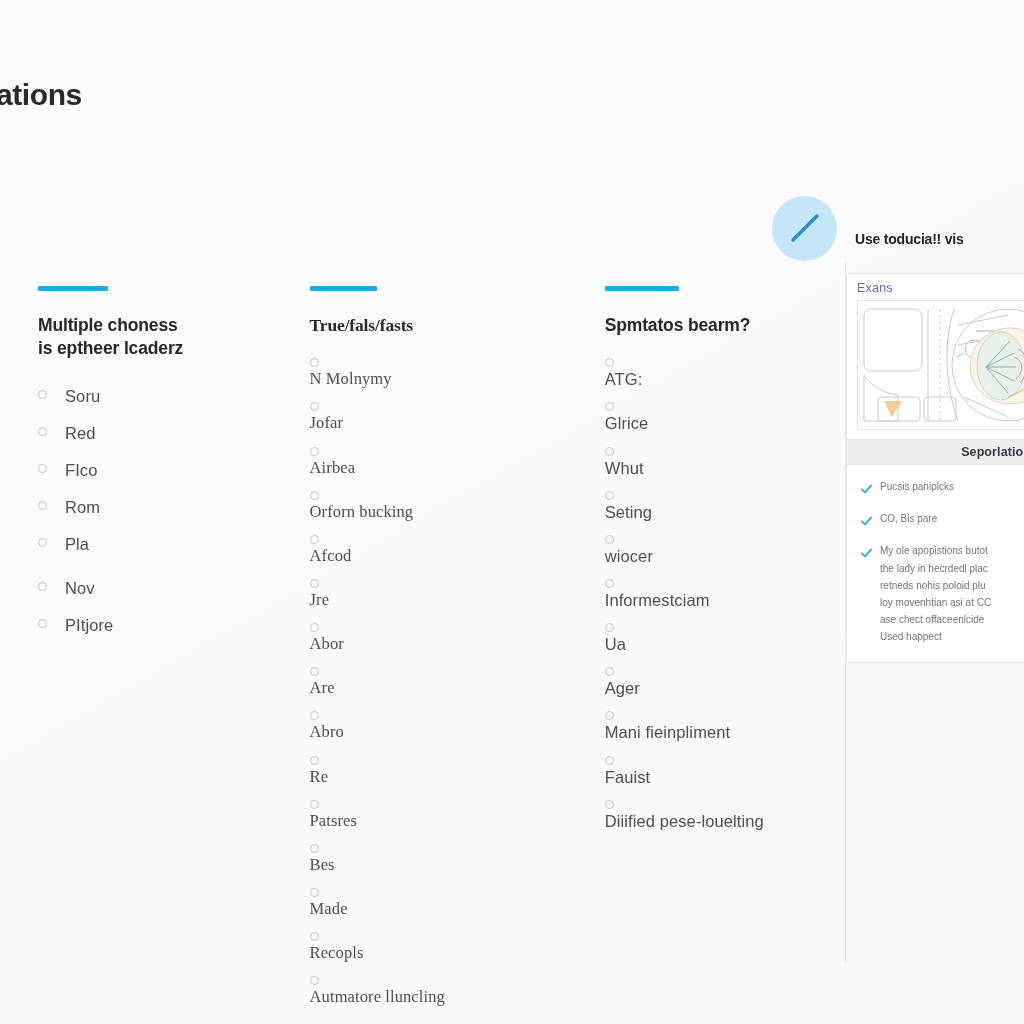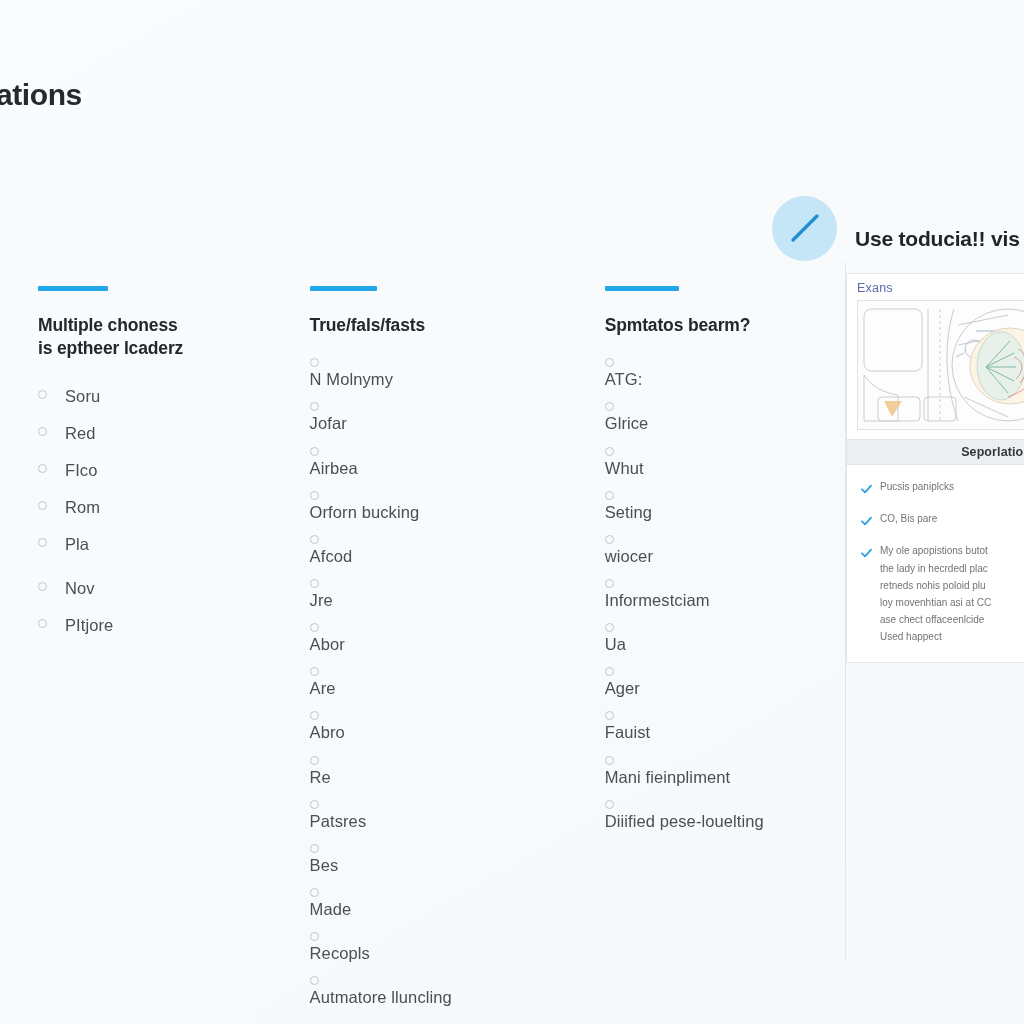--- a/index.html
+++ b/index.html
@@ -33,21 +33,21 @@
     position: absolute;
     left: 4px;
     top: 286px;
     width: 846px;
     height: 600px;
     display: flex;
     gap: 36px;
   }
   .col { position: relative; padding-right: 12px; }
   .col-1 { width: 280px; padding-left: 34px; }
-  .col-2 { width: 284px; padding-left: 12px; }
+  .col-2 { width: 284px; padding-left: 12px; font-family: Liberation Serif, serif; }
   .col-3 { width: 282px; padding-left: 12px; }
 
   .accent-bar {
     width: 70px; height: 5px;
     background: #22a7e8;
     border-radius: 1px;
     margin-bottom: 23px;
   }
   .col-2 .accent-bar { width: 67px; }
   .col-3 .accent-bar { width: 74px; }
@@ -107,21 +107,21 @@
   .head-circle {
     width: 65px; height: 65px;
     border-radius: 50%;
     background: #c5e6f7;
     position: relative;
     flex: 0 0 auto;
   }
   .head-circle svg { position: absolute; left: 0; top: 0; }
   .head-title {
     margin-left: 18px;
-    font-size: 21px;
+    font-size: 14px;
     font-weight: bold;
     color: #212528;
     white-space: nowrap;
     letter-spacing: -0.2px;
     margin-top: 21px;
   }
 
   
   .card {
     position: absolute;
@@ -335,25 +335,25 @@
       <li class="opt">
         <span class="radio"></span>
         <span class="opt-label">Ua</span>
       </li>
       <li class="opt">
         <span class="radio"></span>
         <span class="opt-label">Ager</span>
       </li>
       <li class="opt">
         <span class="radio"></span>
+        <span class="opt-label">Mani fieinpliment</span>
+      </li>
+      <li class="opt">
+        <span class="radio"></span>
         <span class="opt-label">Fauist</span>
-      </li>
-      <li class="opt">
-        <span class="radio"></span>
-        <span class="opt-label">Mani fieinpliment</span>
       </li>
       <li class="opt">
         <span class="radio"></span>
         <span class="opt-label">Diiified pese-louelting</span>
       </li>
     </ul>
   </div>
 
 </div>
 

